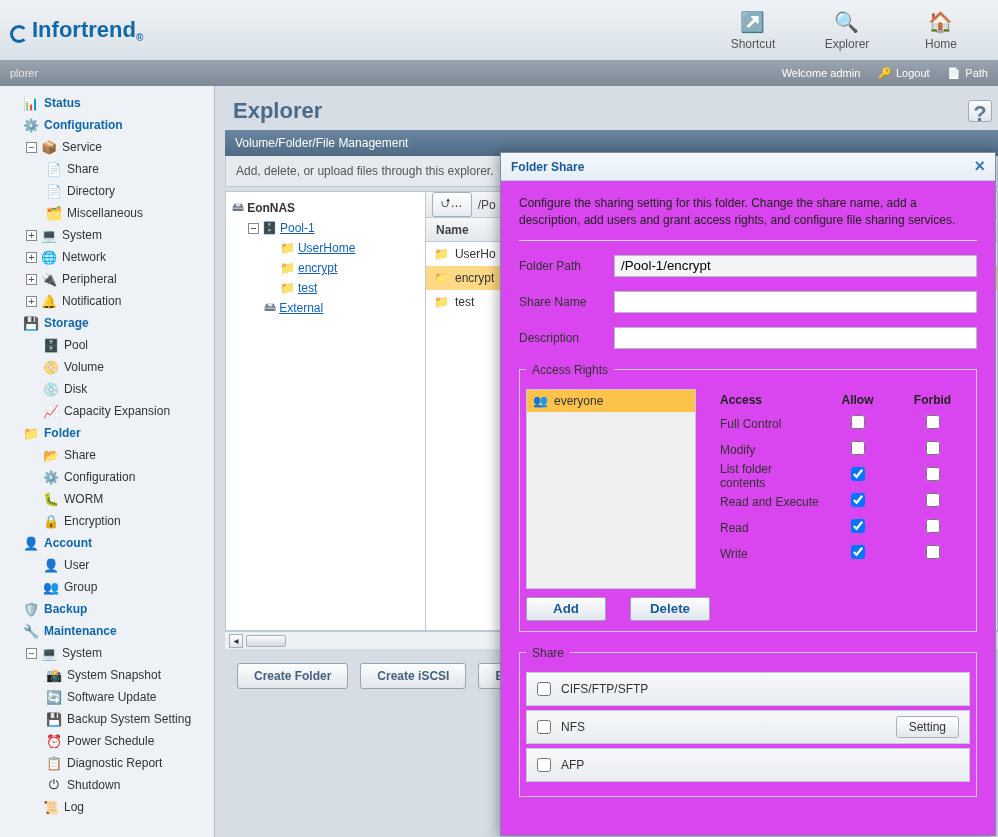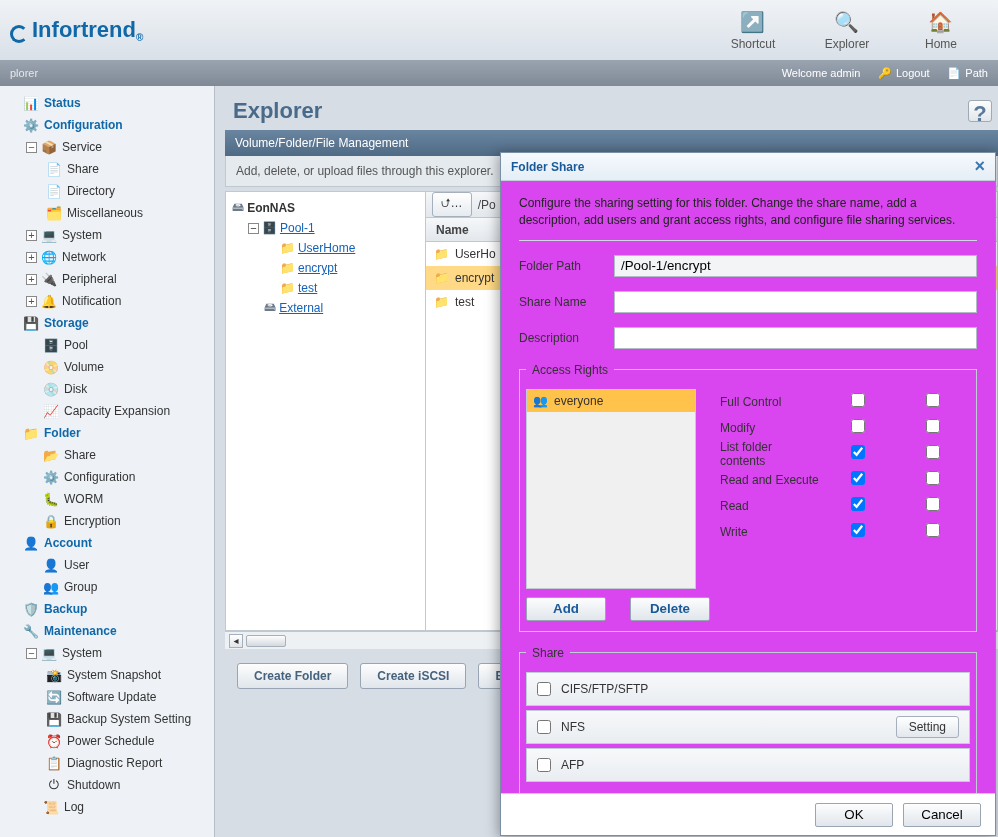--- a/index.html
+++ b/index.html
@@ -400,20 +400,25 @@
                 <span>👥</span>
                 <span>everyone</span>
               </div>
           </div>
           <div class="list-btns">
             <button>Add</button>
             <button>Delete</button>
           </div>
         </div>
         <div class="perm-table">
+          <div class="phead">
+            <div class="c1">Access</div>
+            <div class="c2">Allow</div>
+            <div class="c3">Forbid</div>
+          </div>
           <div class="prow">
               <div class="c1">Full Control</div>
               <div class="c2"><input type="checkbox" style=""></div>
               <div class="c3"><input type="checkbox" style=""></div>
             </div>
           <div class="prow">
               <div class="c1">Modify</div>
               <div class="c2"><input type="checkbox" style=""></div>
               <div class="c3"><input type="checkbox" style=""></div>
             </div>
@@ -451,17 +456,13 @@
           <input type="checkbox" style="">
           <span>NFS</span>
           <div class="setbtn">Setting</div>
         </div>
       <div class="share-row">
           <input type="checkbox" style="">
           <span>AFP</span>
         </div>
     </fieldset>
   </div>
-  <div class="modal-foot">
-    <button>OK</button>
-    <button>Cancel</button>
-  </div>
 </div>
 
 </body></html>

